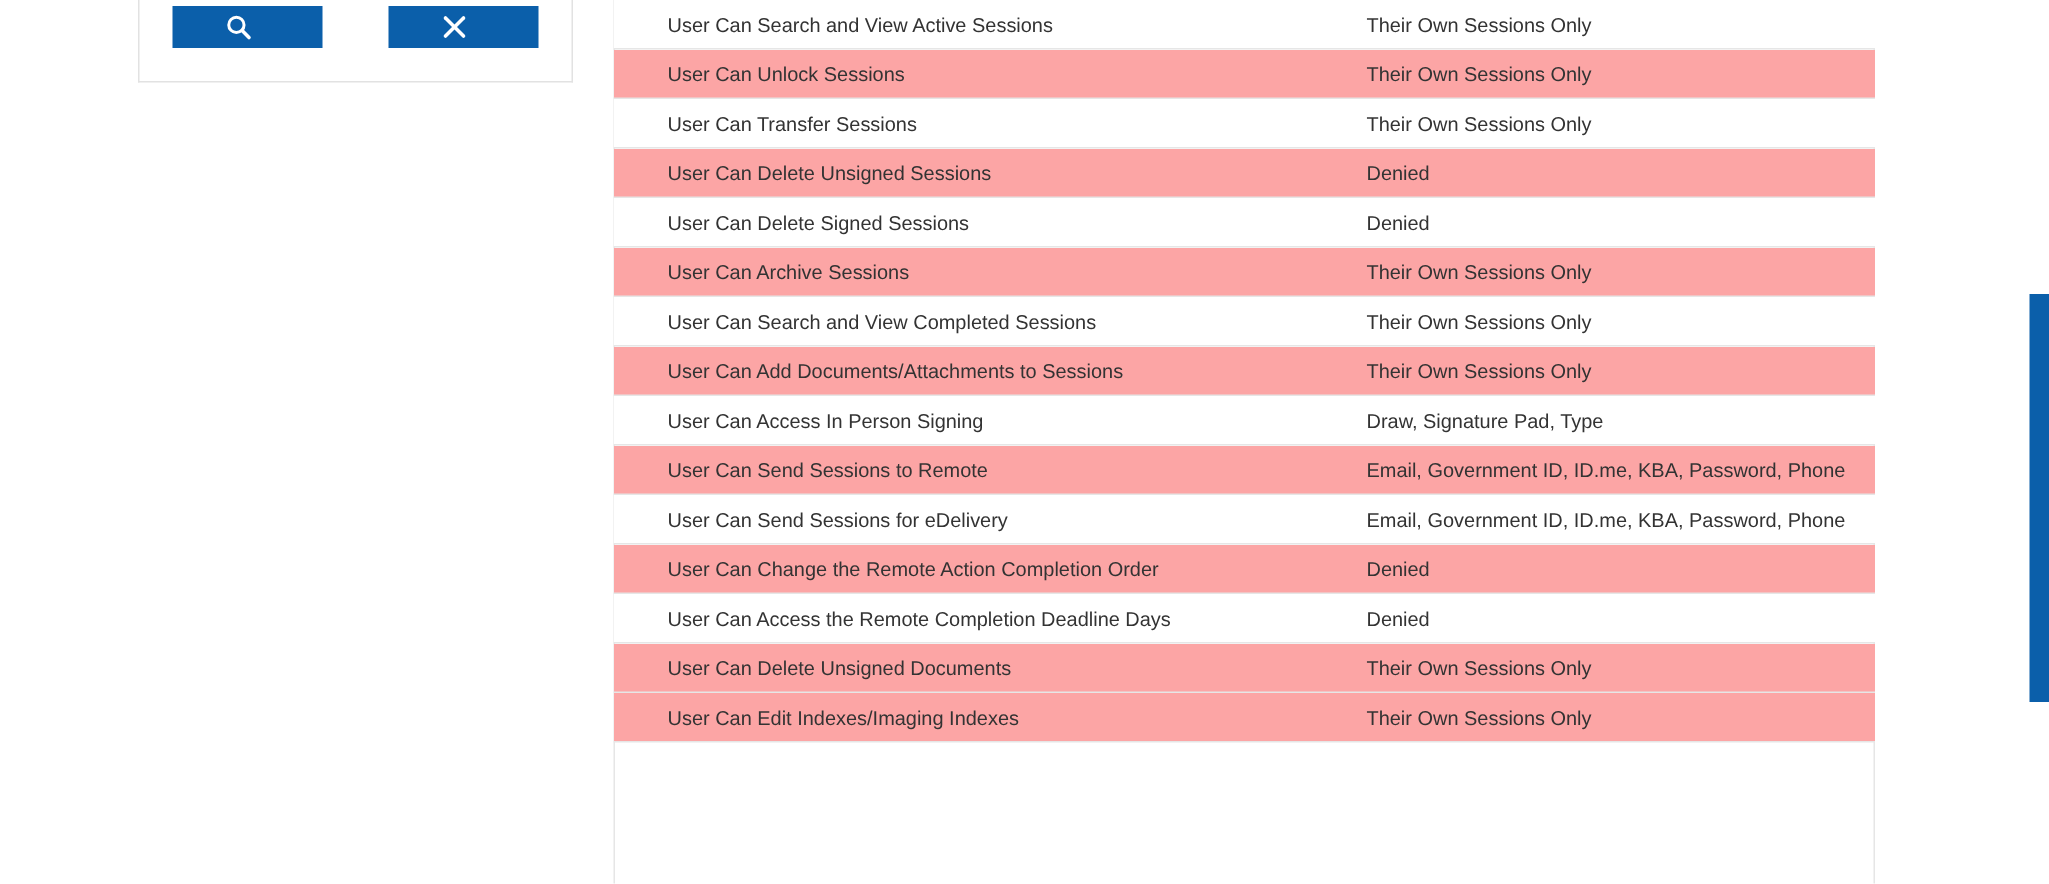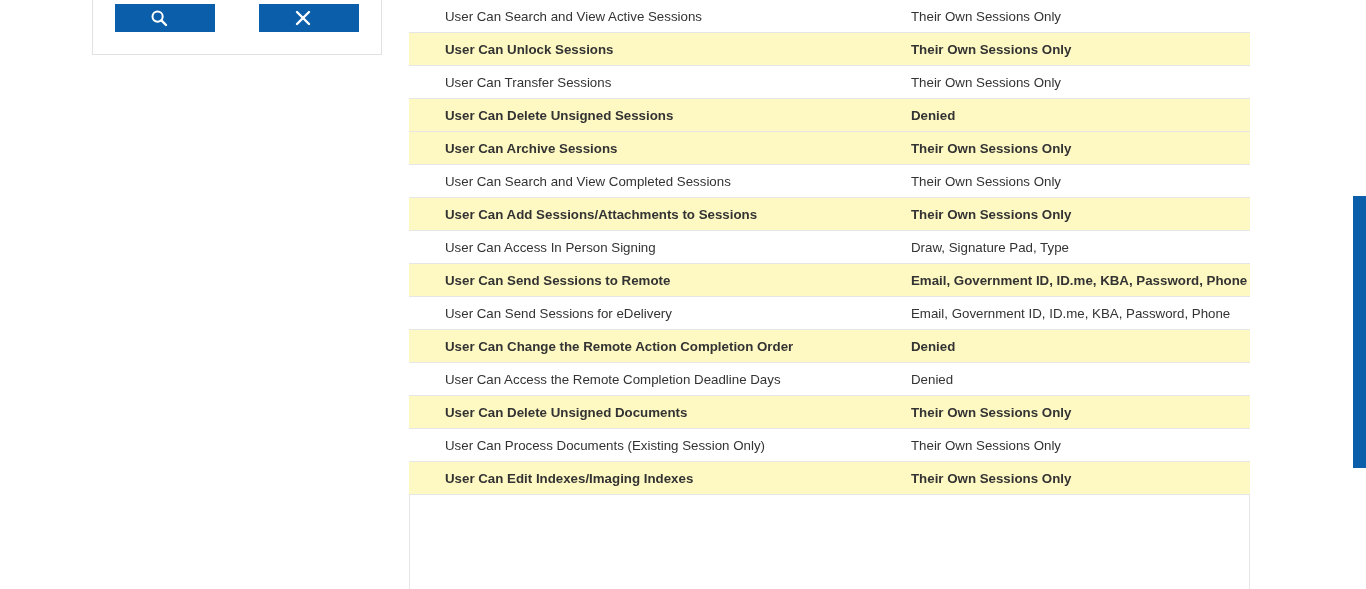--- a/index.html
+++ b/index.html
@@ -88,21 +88,21 @@
     padding: 0 0 0 36px;
     border-bottom: 1px solid #e6e6e6;
     white-space: nowrap;
     overflow: hidden;
     text-overflow: ellipsis;
     vertical-align: middle;
   }
   table.perm-table td.col-name { width: 433px; }
   table.perm-table td.col-value { width: 408px; padding-left: 33px; margin-top: 12px; }
   table.perm-table tr.row-even { background: #ffffff; }
-  table.perm-table tr.row-odd  { background: #fef9c3; font-weight: bold; }
+  table.perm-table tr.row-odd  { background: #fca5a5; }
 
   
   .table-rule-left,
   .table-rule-right {
     position: absolute;
     top: 0;
     width: 1px;
     height: 589px;
     background: #e6e6e6;
   }
@@ -169,30 +169,34 @@
           <td class="col-value">Their Own Sessions Only</td>
         </tr>
         <tr class="row-even">
           <td class="col-name">User Can Transfer Sessions</td>
           <td class="col-value">Their Own Sessions Only</td>
         </tr>
         <tr class="row-odd">
           <td class="col-name">User Can Delete Unsigned Sessions</td>
           <td class="col-value">Denied</td>
         </tr>
+        <tr class="row-even">
+          <td class="col-name">User Can Delete Signed Sessions</td>
+          <td class="col-value">Denied</td>
+        </tr>
         <tr class="row-odd">
           <td class="col-name">User Can Archive Sessions</td>
           <td class="col-value">Their Own Sessions Only</td>
         </tr>
         <tr class="row-even">
           <td class="col-name">User Can Search and View Completed Sessions</td>
           <td class="col-value">Their Own Sessions Only</td>
         </tr>
         <tr class="row-odd">
-          <td class="col-name">User Can Add Sessions/Attachments to Sessions</td>
+          <td class="col-name">User Can Add Documents/Attachments to Sessions</td>
           <td class="col-value">Their Own Sessions Only</td>
         </tr>
         <tr class="row-even">
           <td class="col-name">User Can Access In Person Signing</td>
           <td class="col-value">Draw, Signature Pad, Type</td>
         </tr>
         <tr class="row-odd">
           <td class="col-name">User Can Send Sessions to Remote</td>
           <td class="col-value">Email, Government ID, ID.me, KBA, Password, Phone</td>
         </tr>
@@ -203,24 +207,20 @@
         <tr class="row-odd">
           <td class="col-name">User Can Change the Remote Action Completion Order</td>
           <td class="col-value">Denied</td>
         </tr>
         <tr class="row-even">
           <td class="col-name">User Can Access the Remote Completion Deadline Days</td>
           <td class="col-value">Denied</td>
         </tr>
         <tr class="row-odd">
           <td class="col-name">User Can Delete Unsigned Documents</td>
-          <td class="col-value">Their Own Sessions Only</td>
-        </tr>
-        <tr class="row-even">
-          <td class="col-name">User Can Process Documents (Existing Session Only)</td>
           <td class="col-value">Their Own Sessions Only</td>
         </tr>
         <tr class="row-odd">
           <td class="col-name">User Can Edit Indexes/Imaging Indexes</td>
           <td class="col-value">Their Own Sessions Only</td>
         </tr>
       </tbody>
   </table>
 </div>
 

